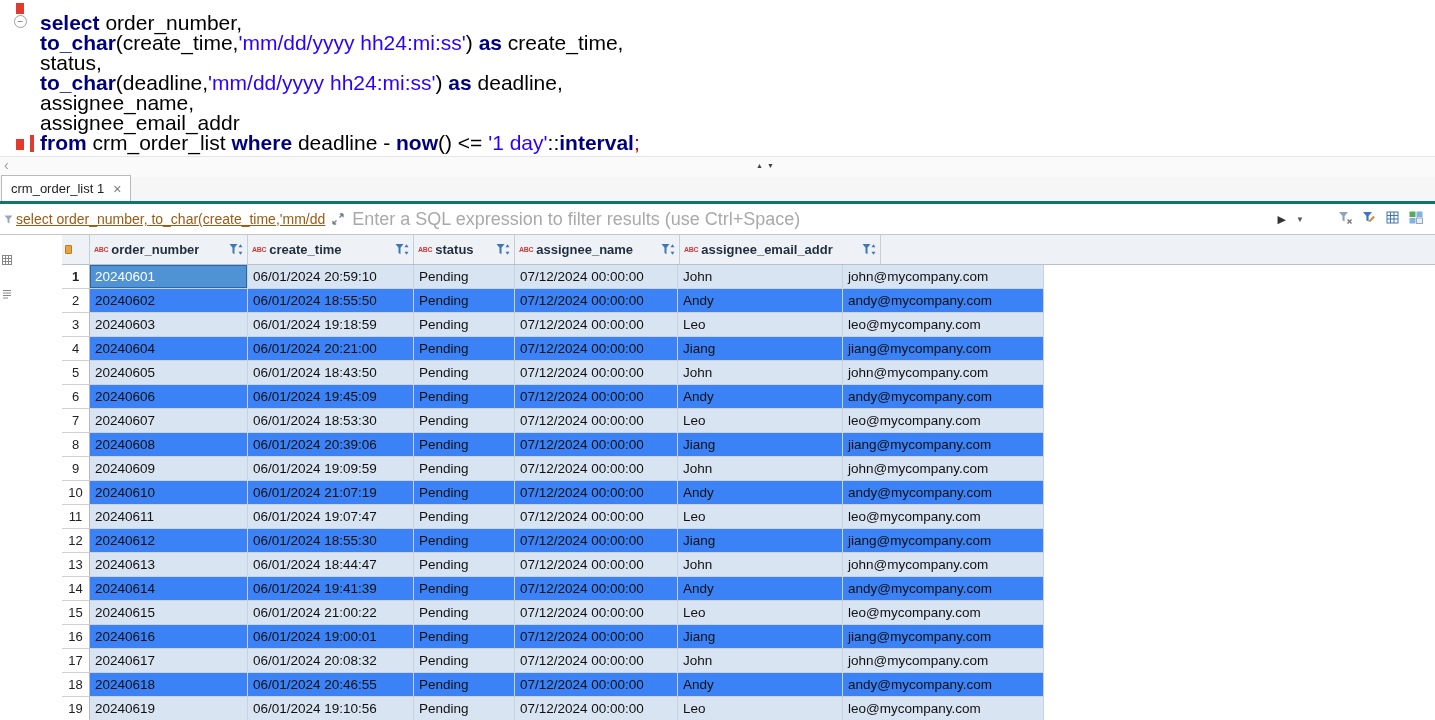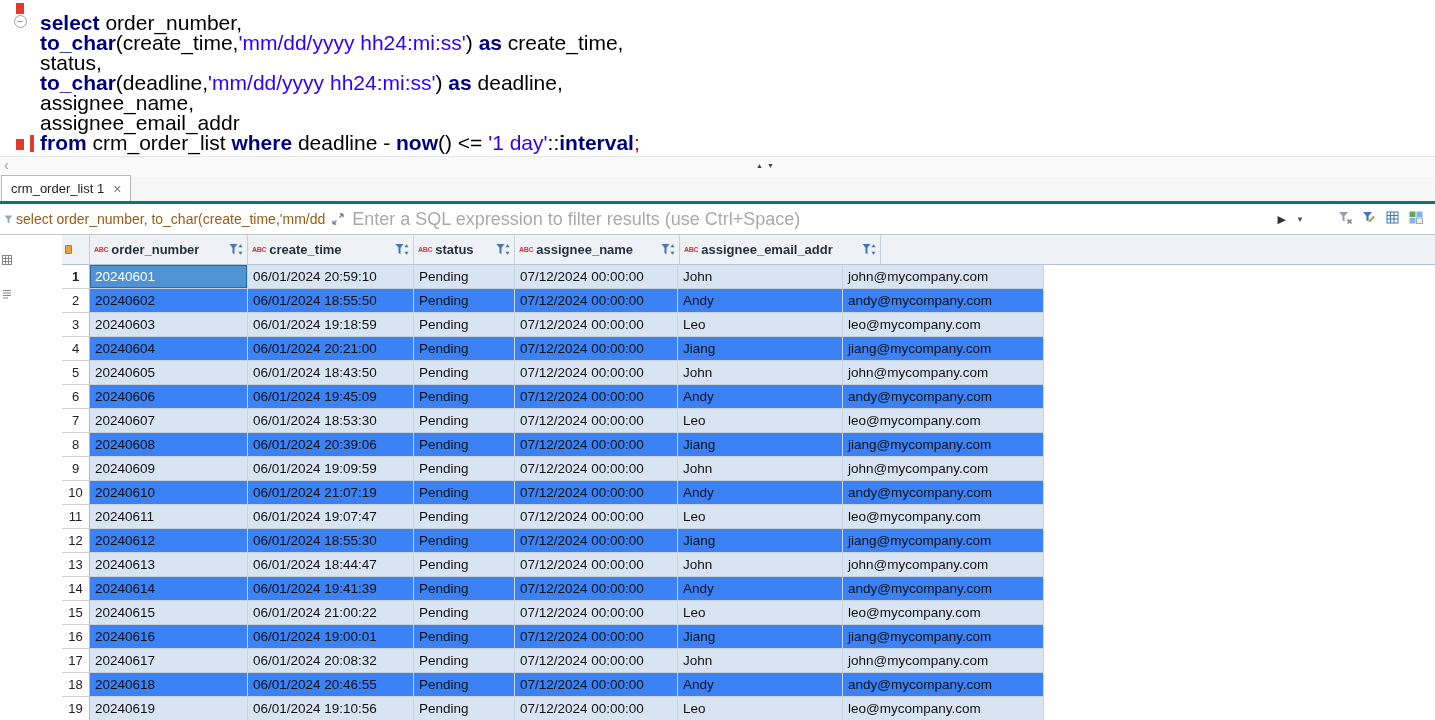--- a/index.html
+++ b/index.html
@@ -35,21 +35,21 @@
   .tabbar { position:absolute; top:177px; left:0; width:100%; height:27px; background:#f6f6f6;
             border-bottom:3px solid #0f766e; display:flex; align-items:flex-end; }
   .tab { display:flex; align-items:center; height:26px; background:#fff; border:1px solid #b9b9b9;
          border-bottom:none; padding:0 9px; font-size:13px; color:#222; margin-left:1px; }
   .tab .close { margin-left:9px; color:#777; font-size:14px; cursor:pointer; }
 
   
   .filterbar { position:absolute; top:204px; left:0; width:100%; height:31px; background:#fff;
                border-bottom:1px solid #c6c6c6; display:flex; align-items:center; padding:0 4px; }
   .mini-funnel { display:flex; align-items:center; }
-  .preview { color:var(--c-preview-text,#9a5b16); font-size:14px; white-space:nowrap; margin:0 7px 0 3px; }
+  .preview { color:var(--c-preview-text,#9a5b16); font-size:14px; white-space:nowrap; margin:0 7px 0 3px;text-decoration:underline; }
   .expand { display:flex; align-items:center; color:#6b7d92; margin-right:8px; cursor:pointer; }
   .filter-input { flex:1; overflow:hidden; white-space:nowrap; cursor:text; }
   .ph { color:var(--c-placeholder,#a9a9a9); font-size:18px; }
   .fb-icons { display:flex; align-items:center; gap:10px; padding-right:8px; }
   .play { color:#333; font-size:11px; cursor:pointer; }
   .dd { color:#555; font-size:8px; cursor:pointer; }
   .fb-sep { width:14px; }
   .fb-icons svg { cursor:pointer; }
 
   

